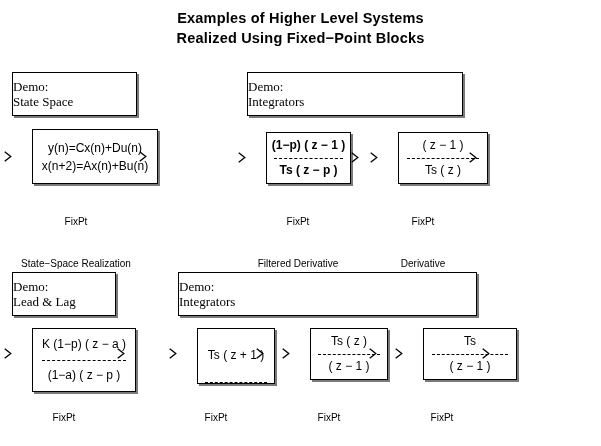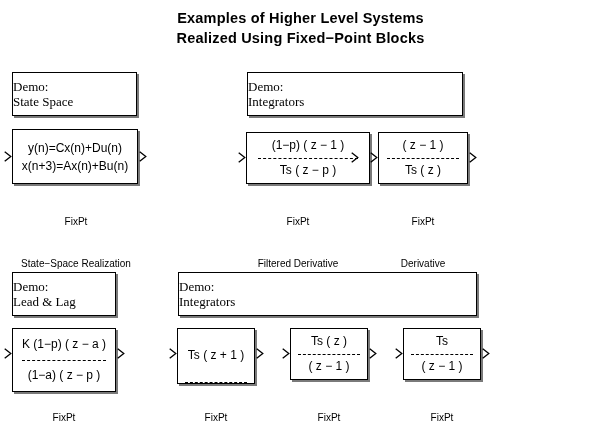--- a/index.html
+++ b/index.html
@@ -52,20 +52,21 @@
   .demo-box span { white-space: pre; }
 
   
   .math-box {
     display: flex;
     flex-direction: column;
     align-items: flex-start;
     justify-content: center;
     font-size: 12px;
     line-height: 17px;
+    margin-left: 20px;
   }
 
   
   .frac {
     display: flex;
     flex-direction: column;
     align-items: center;
     justify-content: center;
     width: 100%;
     height: 100%;
@@ -129,21 +130,21 @@
 </div>
 
 <div class="block demo-box" style="left:12px; top:72px; width:125px; height:44px;">
   <span>Demo:</span>
   <span>State Space</span>
 </div>
 
 <div class="block math-box" style="left:12px; top:129px; width:126px; height:55px;">
   <div class="eqn">
     <span>y(n)=Cx(n)+Du(n)</span>
-    <span>x(n+3)=Ax(n)+Bu(n)</span>
+    <span>x(n+2)=Ax(n)+Bu(n)</span>
   </div>
 </div>
 <div class="port" style="left:4px; top:151px;">
   <svg width="8" height="11" viewBox="0 0 8 11">
       <path d="M0.7 0.7 L6.8 5.5 L0.7 10.3" fill="none" stroke="#000" stroke-width="1.3"></path>
     </svg>
 </div>
 <div class="port" style="left:139px; top:151px;">
   <svg width="8" height="11" viewBox="0 0 8 11">
       <path d="M0.7 0.7 L6.8 5.5 L0.7 10.3" fill="none" stroke="#000" stroke-width="1.3"></path>
@@ -152,21 +153,21 @@
 <div class="blk-label" style="left:0px; top:187px; width:152px;">
   <div>FixPt</div>
   <div>State−Space Realization</div>
 </div>
 
 <div class="block demo-box" style="left:247px; top:72px; width:216px; height:44px;">
   <span>Demo:</span>
   <span>Integrators</span>
 </div>
 
-<div class="block math-box" style="left:246px; top:132px; width:124px; height:52px;">
+<div class="block math-box" style="left:246px; top:132px; width:85px; height:52px;font-weight:bold;">
   <div class="frac">
     <div class="num">(1−p) ( z − 1 )</div>
     <div class="bar"></div>
     <div class="den">Ts ( z − p )</div>
   </div>
 </div>
 <div class="port" style="left:238px; top:152px;">
   <svg width="8" height="11" viewBox="0 0 8 11">
       <path d="M0.7 0.7 L6.8 5.5 L0.7 10.3" fill="none" stroke="#000" stroke-width="1.3"></path>
     </svg>
@@ -273,21 +274,21 @@
   <svg width="8" height="11" viewBox="0 0 8 11">
       <path d="M0.7 0.7 L6.8 5.5 L0.7 10.3" fill="none" stroke="#000" stroke-width="1.3"></path>
     </svg>
 </div>
 <div class="blk-label" style="left:279px; top:383px; width:100px;">
   <div>FixPt</div>
   
   
 </div>
 
-<div class="block math-box" style="left:403px; top:328px; width:78px; height:52px;">
+<div class="block math-box" style="left:403px; top:328px; width:94px; height:52px;">
   <div class="frac">
     <div class="num">Ts</div>
     <div class="bar"></div>
     <div class="den">( z − 1 )</div>
   </div>
 </div>
 <div class="port" style="left:395px; top:348px;">
   <svg width="8" height="11" viewBox="0 0 8 11">
       <path d="M0.7 0.7 L6.8 5.5 L0.7 10.3" fill="none" stroke="#000" stroke-width="1.3"></path>
     </svg>

